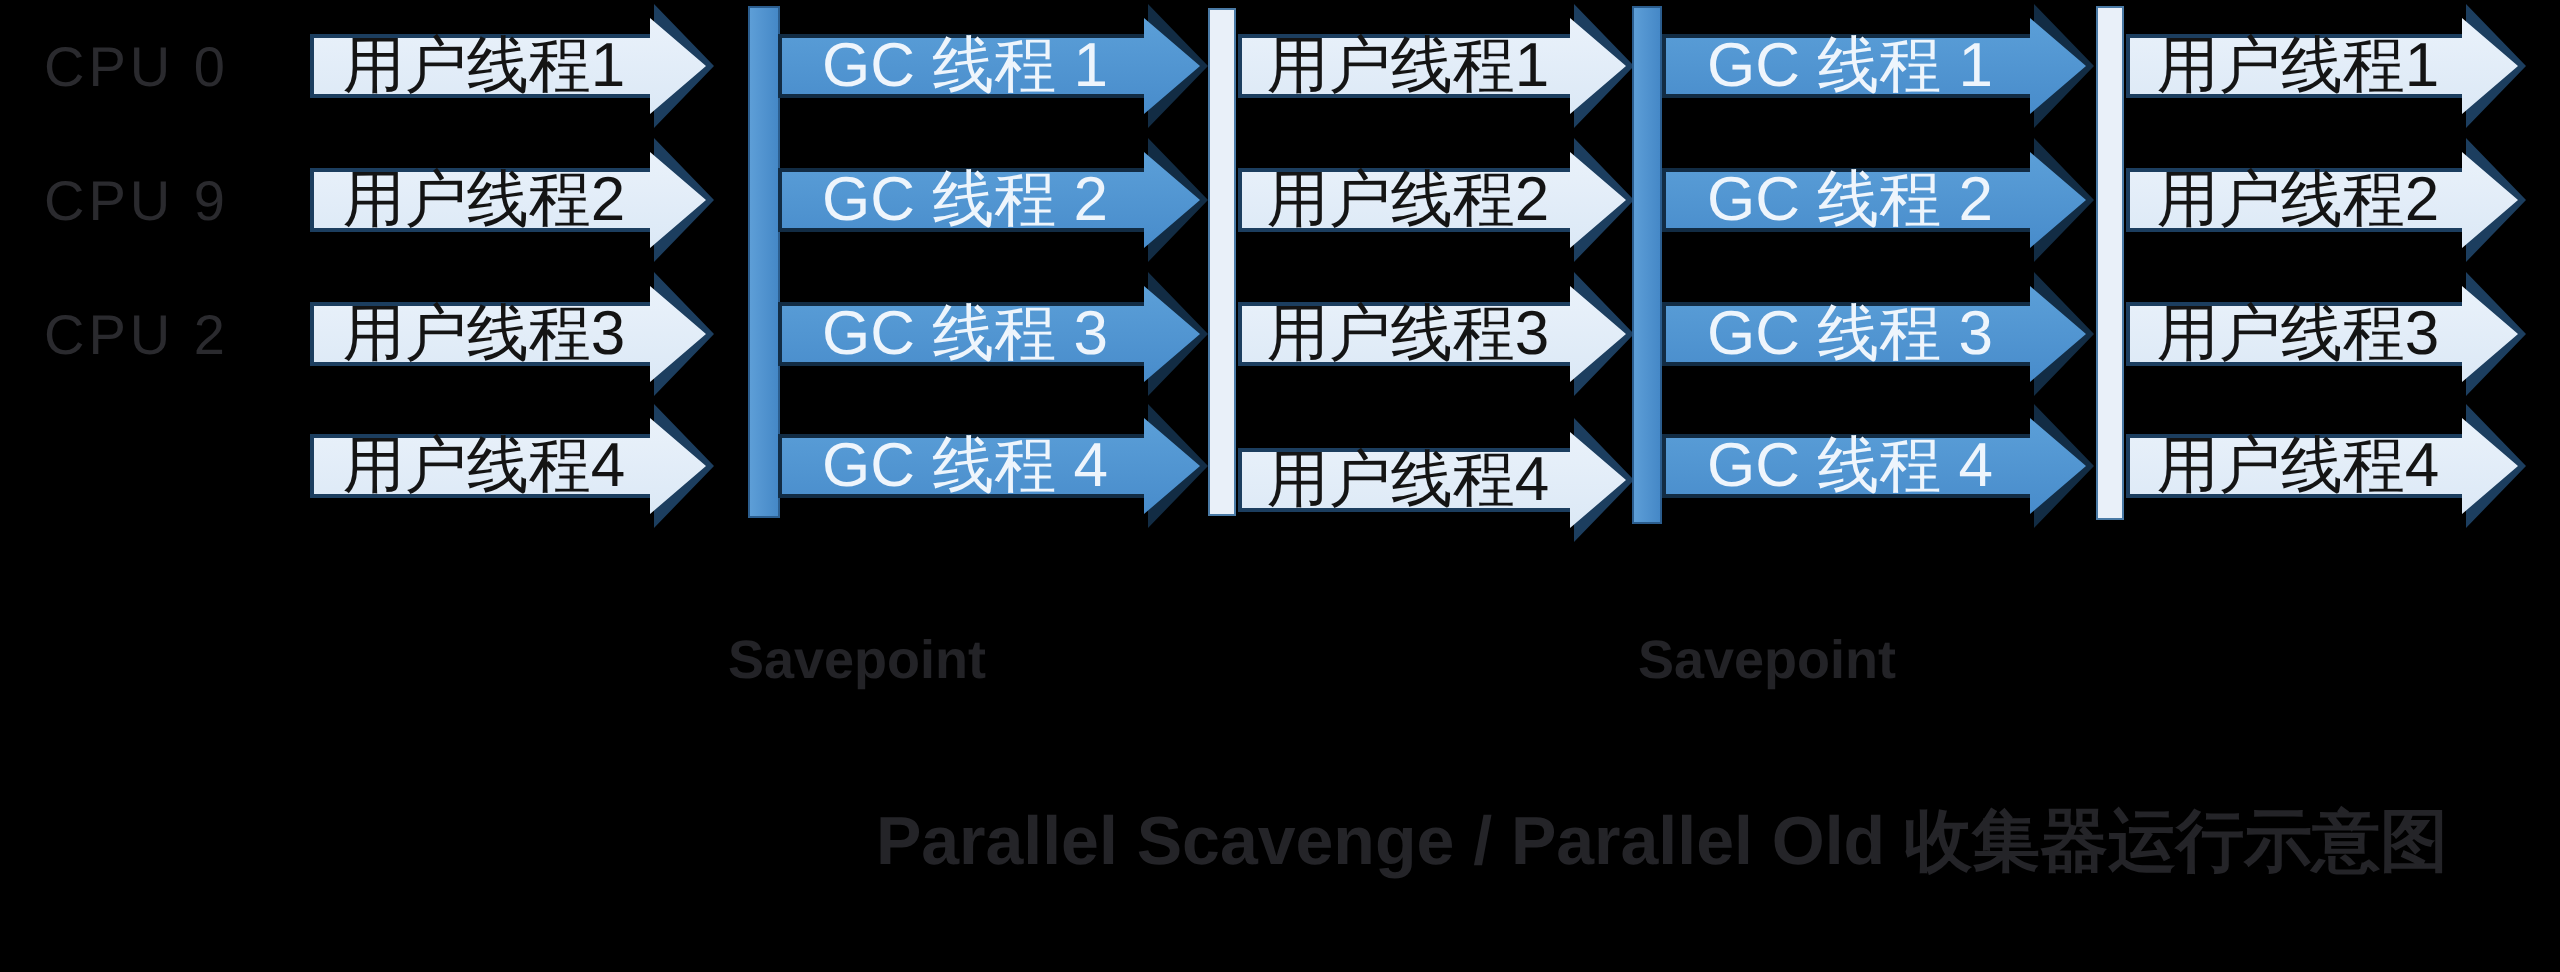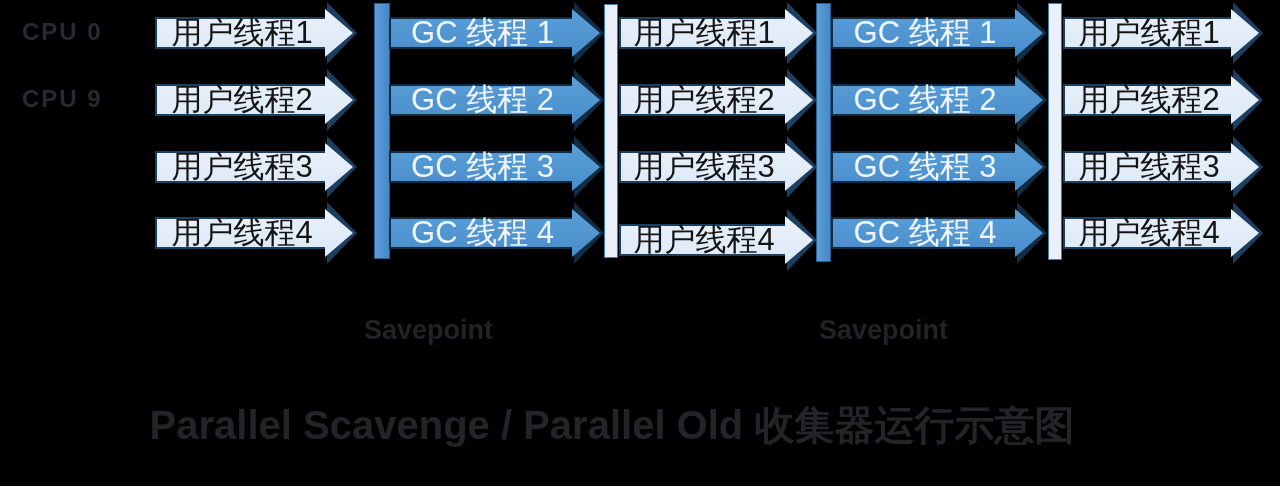--- a/index.html
+++ b/index.html
@@ -9,21 +9,21 @@
   }
   .stage{
     position:relative;
     width:1280px;height:486px;
     background:var(--background,#000);
     overflow:hidden;
   }
   
   .cpu-label{
     position:absolute;left:22px;width:110px;
-    font-size:24px;font-weight:700;letter-spacing:2px;
+    font-size:28px;font-weight:400;letter-spacing:2px;
     color:var(--dim-text,#2a2a2e);
   }
   
   .arrow{position:absolute;height:62px;}
   .arrow .a-out{
     position:absolute;inset:0;
     clip-path:polygon(0 15px,calc(100% - 30px) 15px,calc(100% - 30px) 0,
                       100% 31px,calc(100% - 30px) 62px,calc(100% - 30px) 47px,0 47px);
   }
   .arrow .a-in{
@@ -54,32 +54,33 @@
     border:1px solid var(--run-bar-border,#4a7aa5);
   }
   
   .savepoint{
     position:absolute;width:220px;top:315px;
     text-align:right;font-size:27px;font-weight:700;
     color:var(--dim-text2,#232327);
   }
   .diagram-title{
     position:absolute;left:0;right:56px;top:398px;
-    text-align:center;font-size:40px;font-weight:700;
+    text-align:right;font-size:34px;font-weight:700;
     color:var(--dim-text3,#242428);
     white-space:nowrap;
   }
 </style>
 </head>
 <body>
 
 <div class="stage">
 
   <div class="cpu-label" style="top:18px">CPU 0</div>
   <div class="cpu-label" style="top:85px">CPU 9</div>
+  <div class="cpu-label" style="top:152px">CPU 2</div>
 
   <div class="arrow user" style="left:155px;top:2px;width:202px">
     <div class="a-out"></div>
     <div class="a-in"></div>
     <div class="a-label">用户线程1</div>
   </div>
   <div class="arrow user" style="left:155px;top:69px;width:202px">
     <div class="a-out"></div>
     <div class="a-in"></div>
     <div class="a-label">用户线程2</div>

